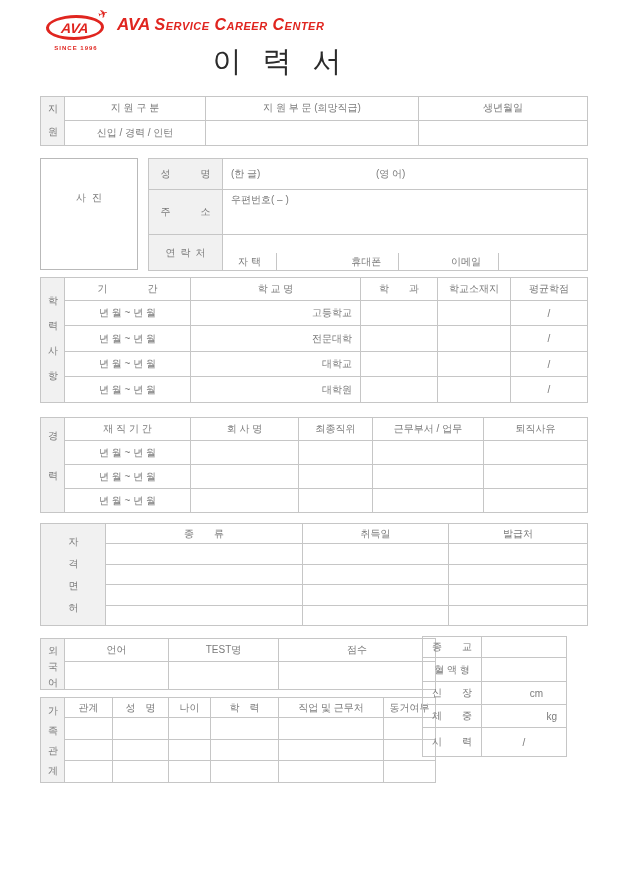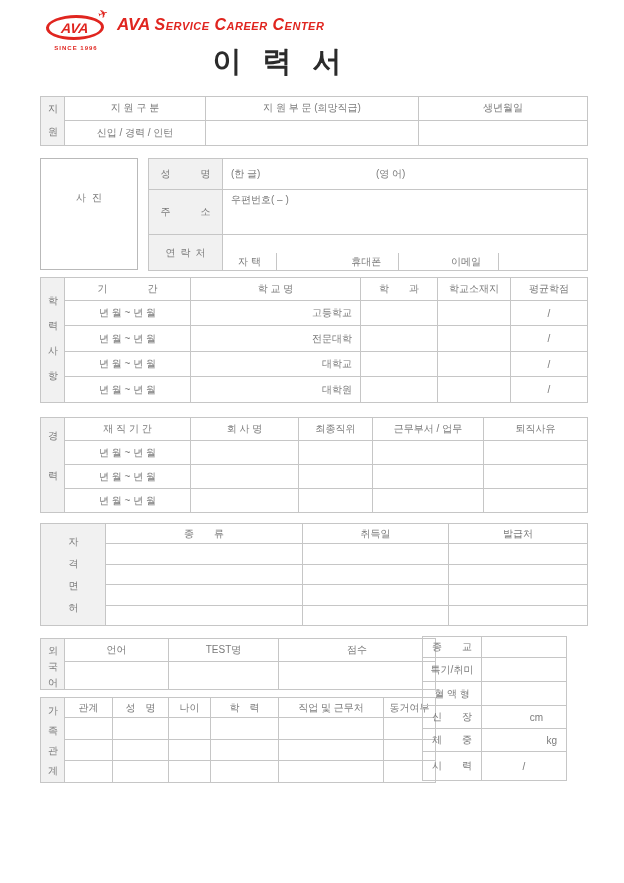--- a/index.html
+++ b/index.html
@@ -31,21 +31,21 @@
   }
   .brand-text {
     color:#e0251f; font-style:italic; font-weight:bold; font-size:17px;
     white-space:nowrap; padding-bottom:8px;
   }
   .brand-text .rest { font-variant:small-caps; font-size:16px; letter-spacing:0.5px; }
 
   
   .page-title {
     left:0; top:42px; width:562px; text-align:center;
-    font-size:29px; font-weight:bold; color:#2b2b2b;
+    font-size:29px; font-weight:normal; color:#2b2b2b;
     letter-spacing:21px; padding-left:13px;
   }
 
   
   table { border-collapse:collapse; table-layout:fixed; }
   td {
     border:1px solid #c6c6c6; font-size:10px; color:#7b7b7b;
     text-align:center; vertical-align:middle; overflow:hidden; white-space:nowrap;
   }
   .lab { background:#f1f1f1; }
@@ -362,24 +362,20 @@
   <colgroup>
       <col style="width:59px">
       <col style="width:85px">
     </colgroup>
   <tbody>
       <tr style="height:21px">
     <td>종　　교</td>
     <td></td>
   </tr>
   <tr style="height:24px">
-    <td>특기/취미</td>
-    <td></td>
-  </tr>
-  <tr style="height:24px">
     <td>혈 액 형</td>
     <td></td>
   </tr>
   <tr style="height:23px">
     <td>신　　장</td>
     <td class="ar" style="padding-right:23px">cm</td>
   </tr>
   <tr style="height:23px">
     <td>체　　중</td>
     <td class="ar" style="padding-right:9px">kg</td>

